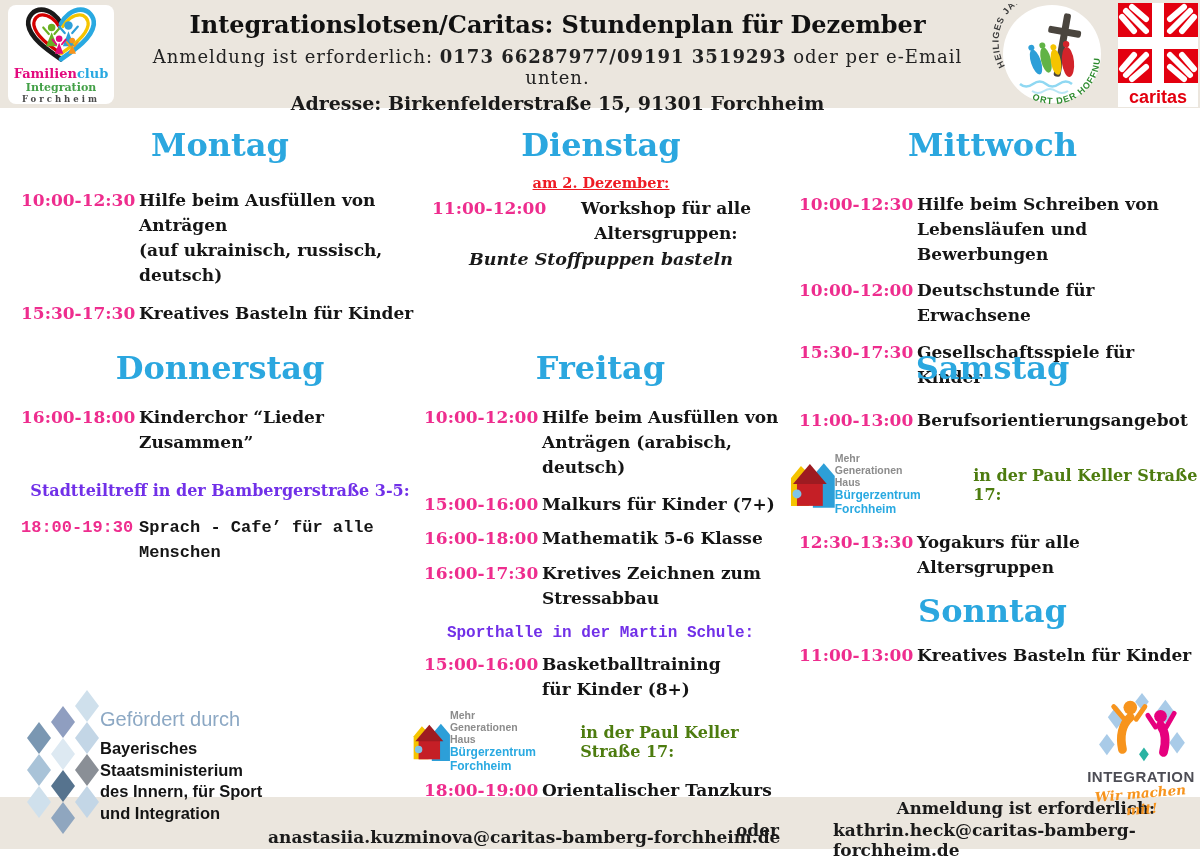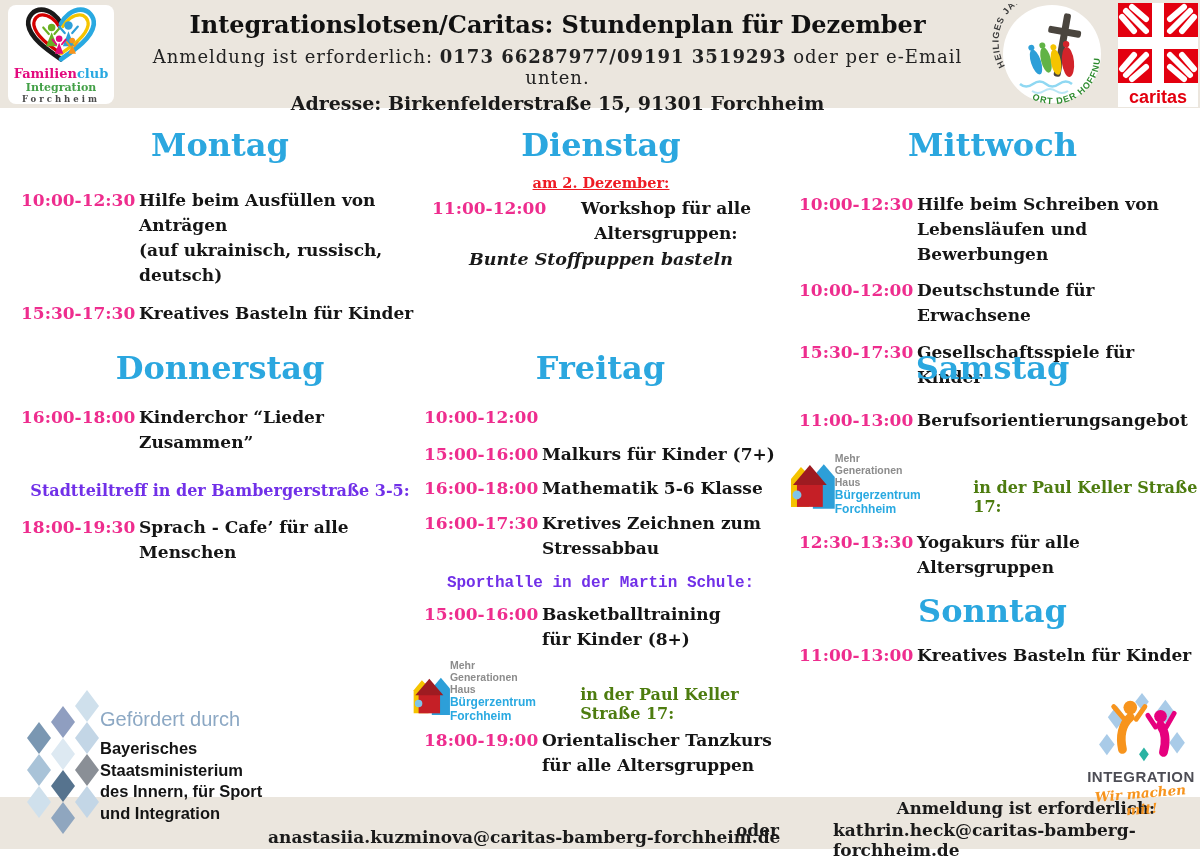--- a/index.html
+++ b/index.html
@@ -39,38 +39,38 @@
   #dienstag .note-red{margin-top:6px;}
   #dienstag .row{margin-top:5px;padding-left:12px;}
   #dienstag .desc{flex:1;text-align:center;}
   #dienstag .italic-line{margin-top:3px;}
 
   #mittwoch{left:785px;top:122px;width:415px;}
   #mittwoch .row{padding-left:14px;}
   #mittwoch .r1{margin-top:24px;} #mittwoch .r2{margin-top:11px;} #mittwoch .r3{margin-top:12px;}
 
   #donnerstag{left:15px;top:345px;width:410px;}
-  #donnerstag .r1{margin-top:14px;} #donnerstag .loc{margin-top:26px;} #donnerstag .r2{margin-top:15px;}
+  #donnerstag .r1{margin-top:14px;} #donnerstag .loc{margin-top:26px;} #donnerstag .r2{margin-top:15px;font-family:Liberation Mono, monospace;}
 
   #freitag{left:408px;top:345px;width:385px;}
   #freitag .row{padding-left:16px;}
   #freitag .r1{margin-top:14px;} #freitag .r2{margin-top:12px;} #freitag .r3{margin-top:9px;}
   #freitag .r4{margin-top:10px;} #freitag .loc1{margin-top:13px;font-family:Liberation Mono, monospace;} #freitag .r5{margin-top:10px;}
   #freitag .mgh-row{margin-top:8px;} #freitag .r6{margin-top:5px;}
 
   #samstag{left:785px;top:345px;width:415px;}
   #samstag .row{padding-left:14px;}
   #samstag .r1{margin-top:17px;} #samstag .mgh-row{margin-top:20px;} #samstag .r2{margin-top:14px;}
 
   #sonntag{left:785px;top:588px;width:415px;}
   #sonntag .row{padding-left:14px;}
   #sonntag .r1{margin-top:9px;}
 
   
-  .mgh-row{display:flex;align-items:flex-end;padding-left:4px;}
+  .mgh-row{display:flex;align-items:center;padding-left:4px;}
   .mgh-text{font-family:"Liberation Sans",sans-serif;line-height:1.12;}
   .mgh-main{font-size:10.5px;font-weight:bold;color:#8C8C8C;white-space:pre-line;}
   .mgh-sub{font-size:12px;color:#29A9E1;font-weight:bold;margin-top:1px;}
   .mgh-loc{font-size:16px;color:#4d7c0f;font-weight:bold;margin-left:6px;font-family:"DejaVu Serif",serif;}
 
   
   .bottombar{position:absolute;left:0;top:797px;width:1200px;height:52px;background:#EBE6DE;}
   .ministry{position:absolute;left:25px;top:690px;width:310px;height:158px;}
   .ministry svg{position:absolute;left:0;top:0;}
   .ministry .mtext{position:absolute;left:75px;top:18px;font-family:"Liberation Sans",sans-serif;}
@@ -233,20 +233,22 @@
     <div class="row r2">
       <span class="time">18:00-19:30</span>
       <span class="desc">Sprach - Cafe’ für alle Menschen</span>
     </div>
   </section>
 
   <section class="day" id="freitag">
     <h2 class="day-title">Freitag</h2>
     <div class="row r1">
       <span class="time">10:00-12:00</span>
+      <span class="desc">Hilfe beim Ausfüllen von
+Anträgen (arabisch, deutsch)</span>
     </div>
     <div class="row r2">
       <span class="time">15:00-16:00</span>
       <span class="desc">Malkurs für Kinder (7+)</span>
     </div>
     <div class="row r3">
       <span class="time">16:00-18:00</span>
       <span class="desc">Mathematik 5-6 Klasse</span>
     </div>
     <div class="row r4">

